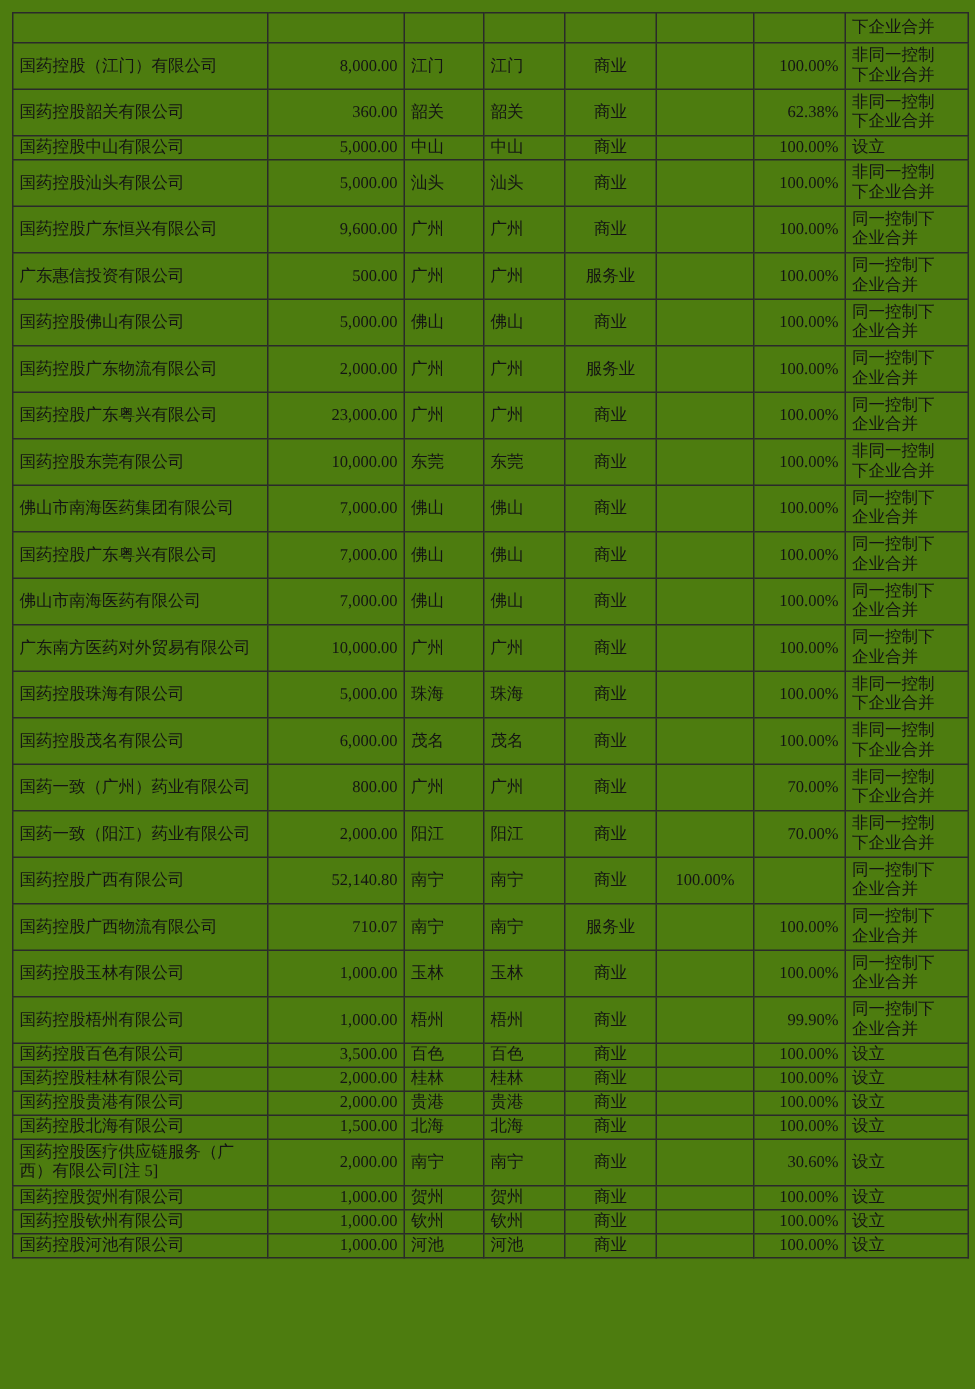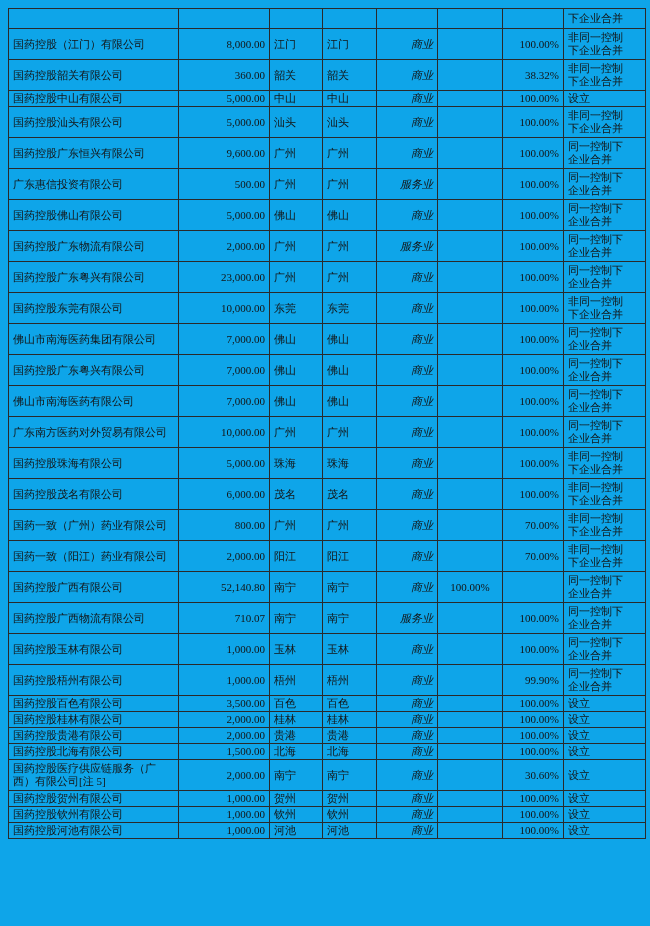--- a/index.html
+++ b/index.html
@@ -1,21 +1,21 @@
 <!DOCTYPE html>
 <html><head>
 <meta charset="utf-8">
 <style>
   html, body { margin: 0; padding: 0; }
   body { background: #e8e8e8; }
   .page {
     position: relative;
     width: 650px;
     height: 926px;
-    background: #0ea5e9;
+    background: #4d7c0f;
     overflow: hidden;
     font-family: "Liberation Serif", "DejaVu Serif", serif;
     color: #141414;
   }
   table.subs {
     position: absolute;
     left: 8px;
     top: 8px;
     width: 637px;
     border-collapse: collapse;
@@ -29,21 +29,21 @@
     vertical-align: middle;
     overflow: hidden;
     word-break: break-all;
   }
   tr.tall   { height: 31px; padding-left: 40px; }
   tr.single { height: 16px; margin-left: 40px; }
   tr.partial{ height: 20px; }
   td.name   { text-align: left;  padding-left: 5px; }
   td.num    { text-align: right; padding-right: 6px; font-variant-numeric: tabular-nums; }
   td.city   { text-align: left;  padding-left: 5px; }
-  td.ind    { text-align: right;  padding-left: 5px; font-style: italic; }
+  td.ind    { text-align: center;  padding-left: 5px; }
   td.direct { text-align: center; }
   td.indirect { text-align: right; padding-right: 6px; }
   td.method { text-align: left; padding-left: 4px; white-space: pre-line; }
 </style>
 </head>
 <body>
 
 <div class="page">
   <table class="subs">
     <colgroup>
@@ -78,21 +78,21 @@
           <td class="method">非同一控制
 下企业合并</td>
         </tr>
         <tr class="tall">
           <td class="name">国药控股韶关有限公司</td>
           <td class="num">360.00</td>
           <td class="city">韶关</td>
           <td class="city">韶关</td>
           <td class="ind">商业</td>
           <td class="direct"></td>
-          <td class="indirect">38.32%</td>
+          <td class="indirect">62.38%</td>
           <td class="method">非同一控制
 下企业合并</td>
         </tr>
         <tr class="single">
           <td class="name">国药控股中山有限公司</td>
           <td class="num">5,000.00</td>
           <td class="city">中山</td>
           <td class="city">中山</td>
           <td class="ind">商业</td>
           <td class="direct"></td>

